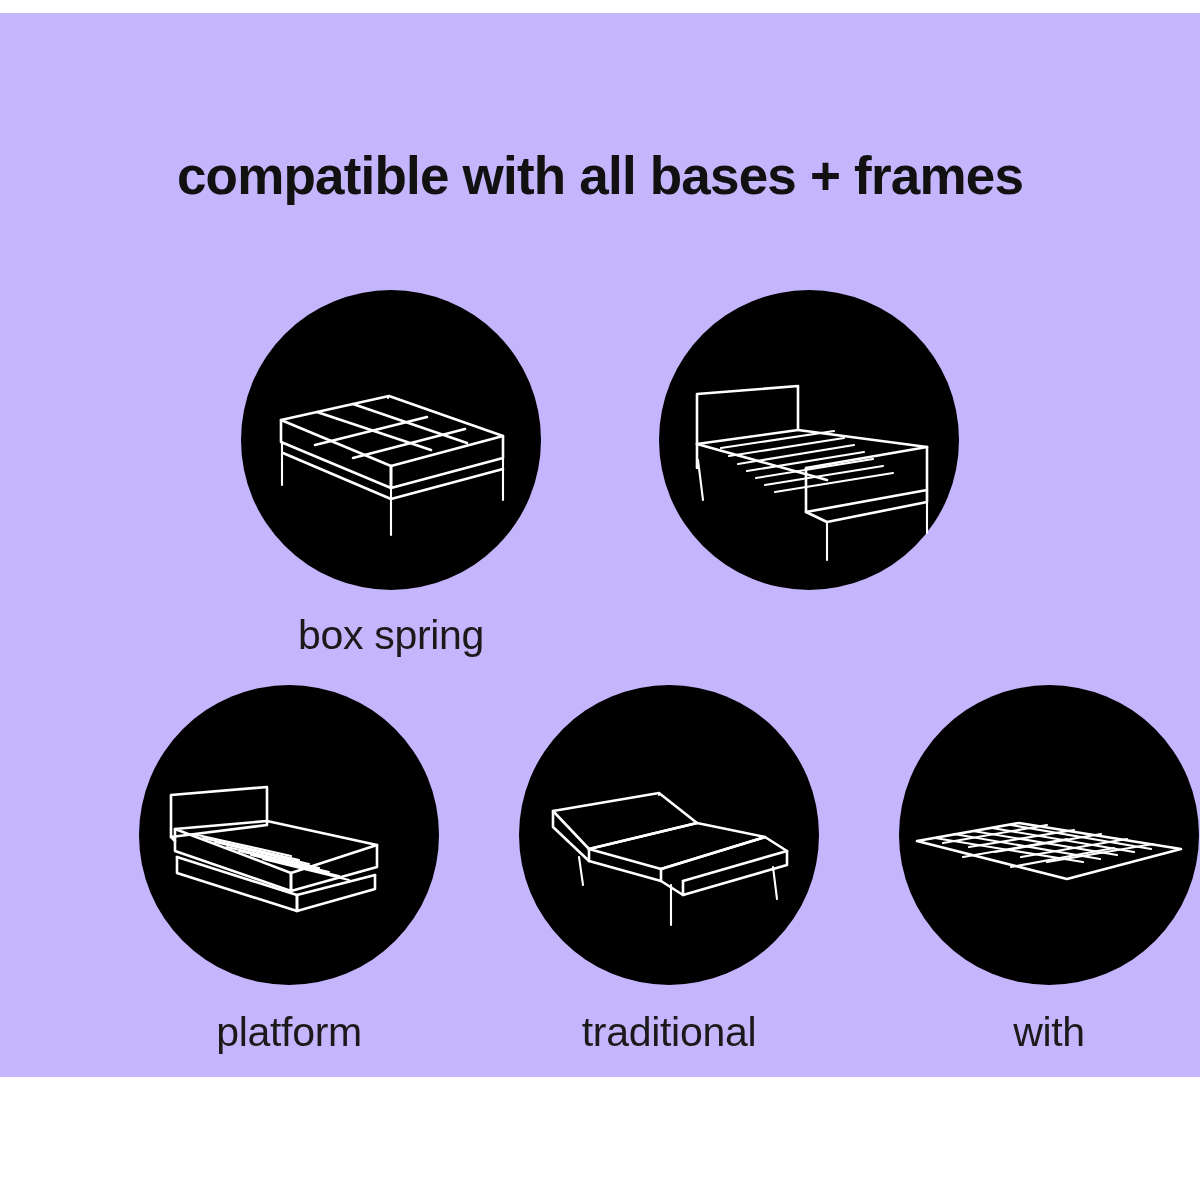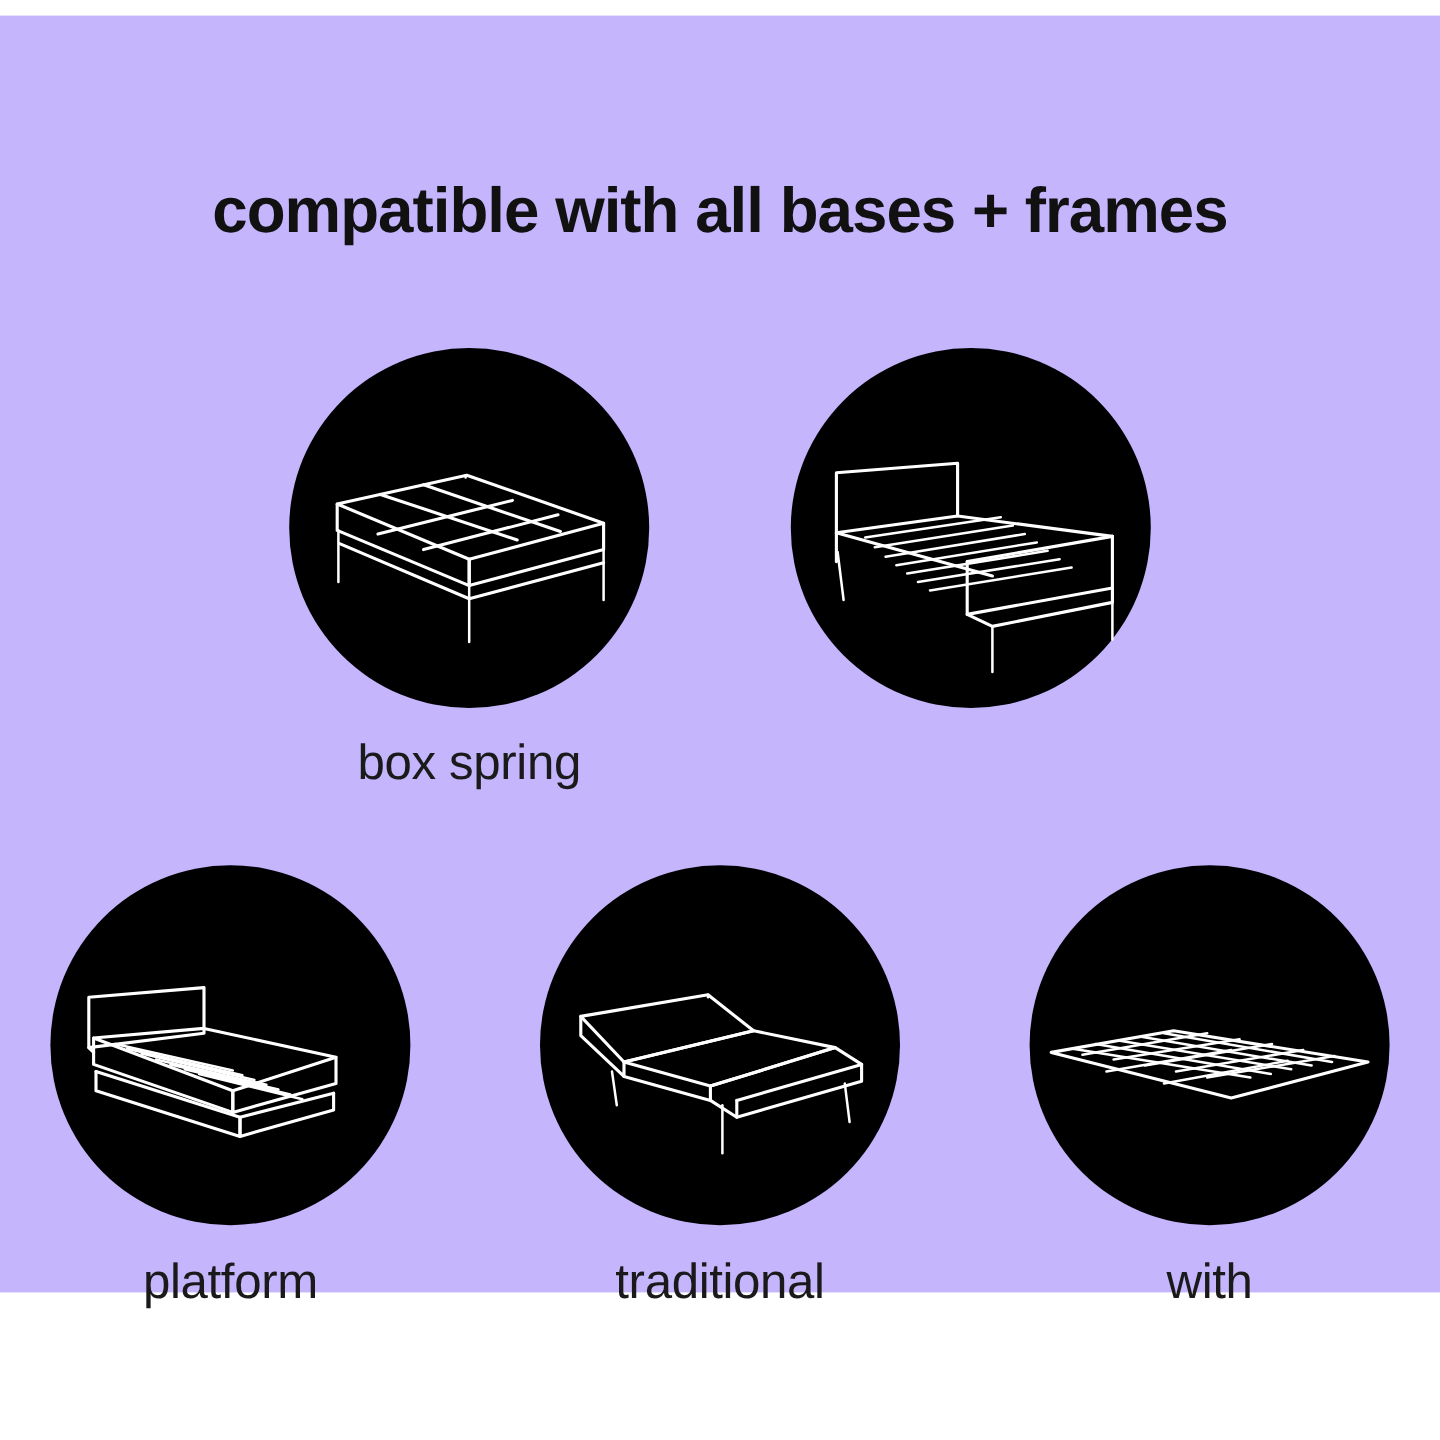--- a/index.html
+++ b/index.html
@@ -43,24 +43,25 @@
     display: flex;
     justify-content: center;
   }
   .row-top {
     top: 277px;
     left: 0;
     width: 1200px;
     gap: 116px;
   }
   .row-bottom {
-    top: 708px;
+    top: 672px;
     left: 0;
     width: 1200px;
-    gap: 106px;
+    gap: 78px;
+    justify-content: flex-end;
   }
 
   .item {
     display: flex;
     flex-direction: column;
     align-items: center;
     width: 302px;
   }
 
   .circle {

